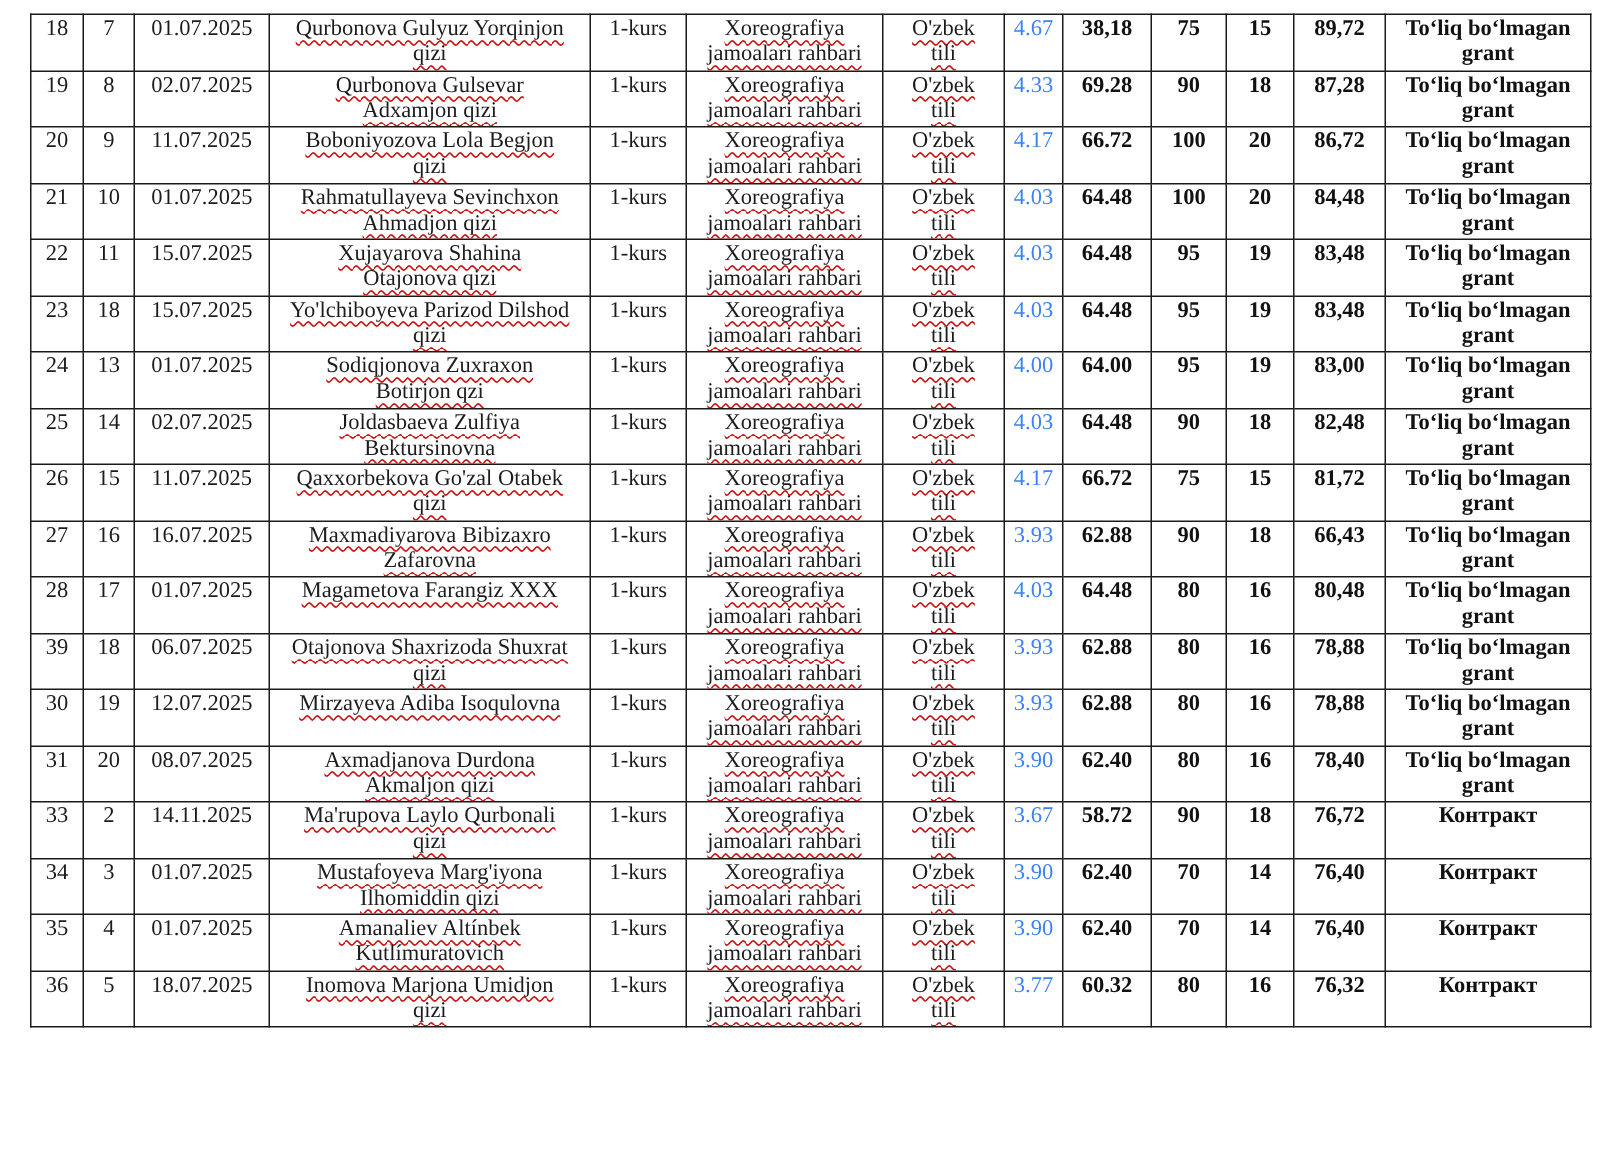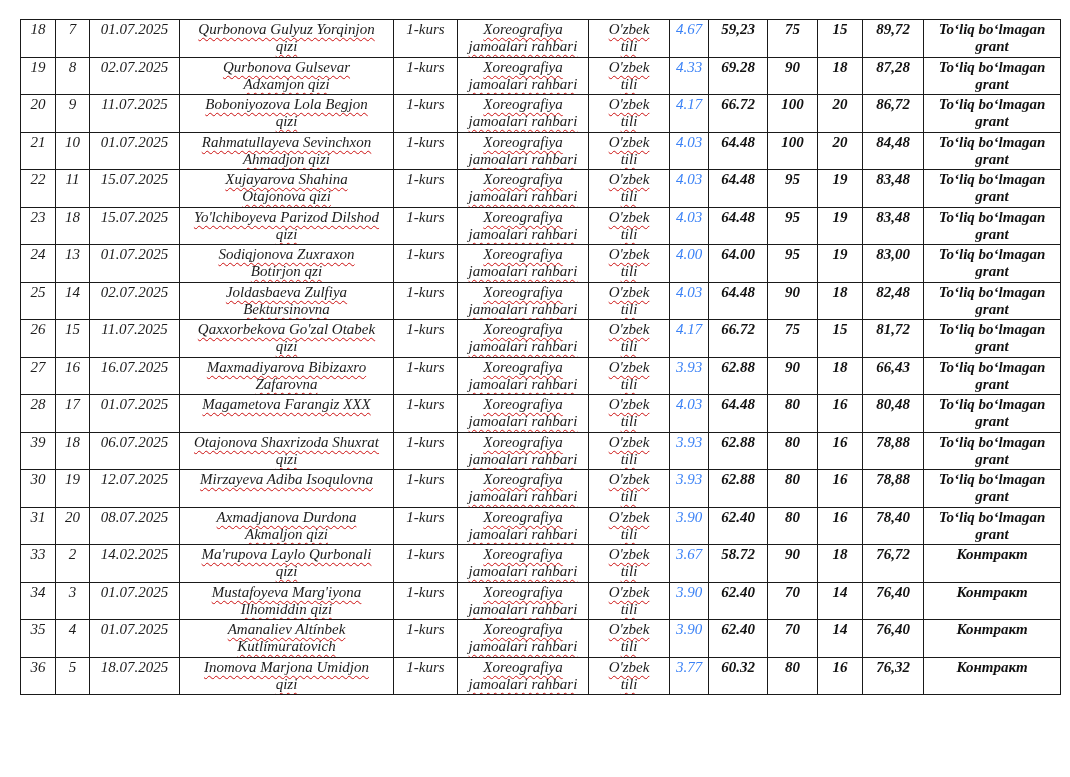--- a/index.html
+++ b/index.html
@@ -6,23 +6,22 @@
     margin: 0;
     padding: 0;
     background: #ffffff;
     width: 1070px;
     height: 777px;
     overflow: hidden;
   }
   .page {
     position: absolute;
     left: 20px;
-    top: 19px;
+    top: 9px;
     width: 1040px;
-    font-style: italic;
   }
   table.results {
     border-collapse: collapse;
     table-layout: fixed;
     width: 1040px;
     font-family: "Liberation Serif", "DejaVu Serif", serif;
     font-size: 15px;
     line-height: 17px;
     color: #1c1c1c;
   }
@@ -85,21 +84,21 @@
           <td class="col-list_no">7</td>
           <td class="col-date">01.07.2025</td>
           <td class="col-name">Qurbonova Gulyuz Yorqinjon
 qizi</td>
           <td class="col-course">1-kurs</td>
           <td class="col-direction">Xoreografiya
 jamoalari rahbari</td>
           <td class="col-language">O'zbek
 tili</td>
           <td class="col-gpa">4.67</td>
-          <td class="col-gpa_score">59,23</td>
+          <td class="col-gpa_score">38,18</td>
           <td class="col-test_percent">75</td>
           <td class="col-test_score">15</td>
           <td class="col-total_score">89,72</td>
           <td class="col-status">Toʻliq boʻlmagan
 grant</td>
         </tr>
         <tr>
           <td class="col-row_no">19</td>
           <td class="col-list_no">8</td>
           <td class="col-date">02.07.2025</td>
@@ -340,21 +339,21 @@
           <td class="col-gpa_score">62.40</td>
           <td class="col-test_percent">80</td>
           <td class="col-test_score">16</td>
           <td class="col-total_score">78,40</td>
           <td class="col-status">Toʻliq boʻlmagan
 grant</td>
         </tr>
         <tr>
           <td class="col-row_no">33</td>
           <td class="col-list_no">2</td>
-          <td class="col-date">14.02.2025</td>
+          <td class="col-date">14.11.2025</td>
           <td class="col-name">Ma'rupova Laylo Qurbonali
 qizi</td>
           <td class="col-course">1-kurs</td>
           <td class="col-direction">Xoreografiya
 jamoalari rahbari</td>
           <td class="col-language">O'zbek
 tili</td>
           <td class="col-gpa">3.67</td>
           <td class="col-gpa_score">58.72</td>
           <td class="col-test_percent">90</td>

